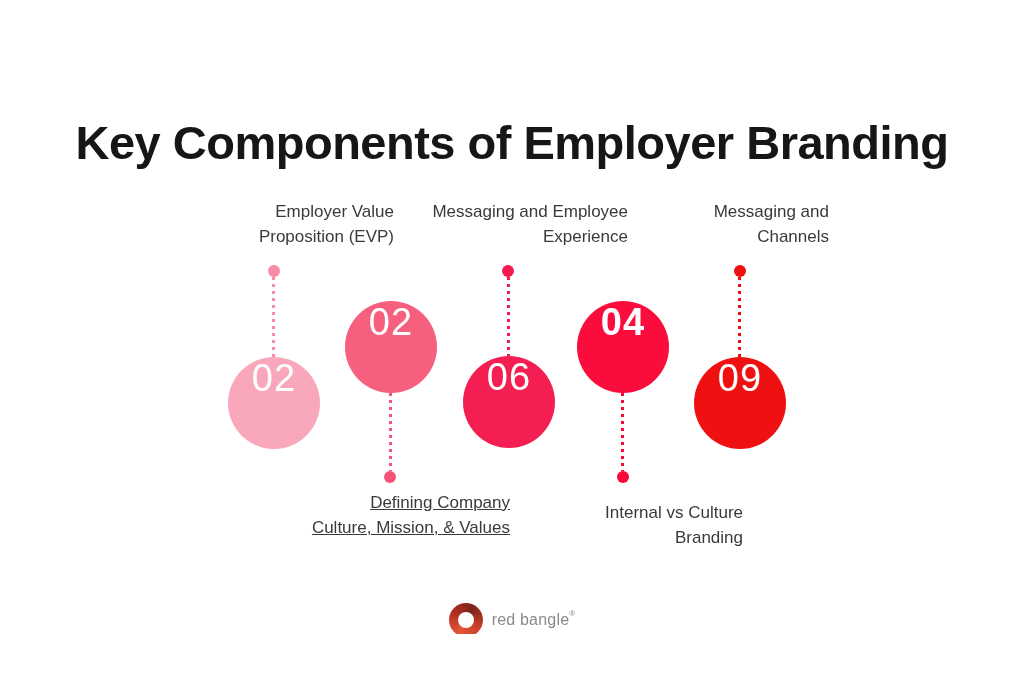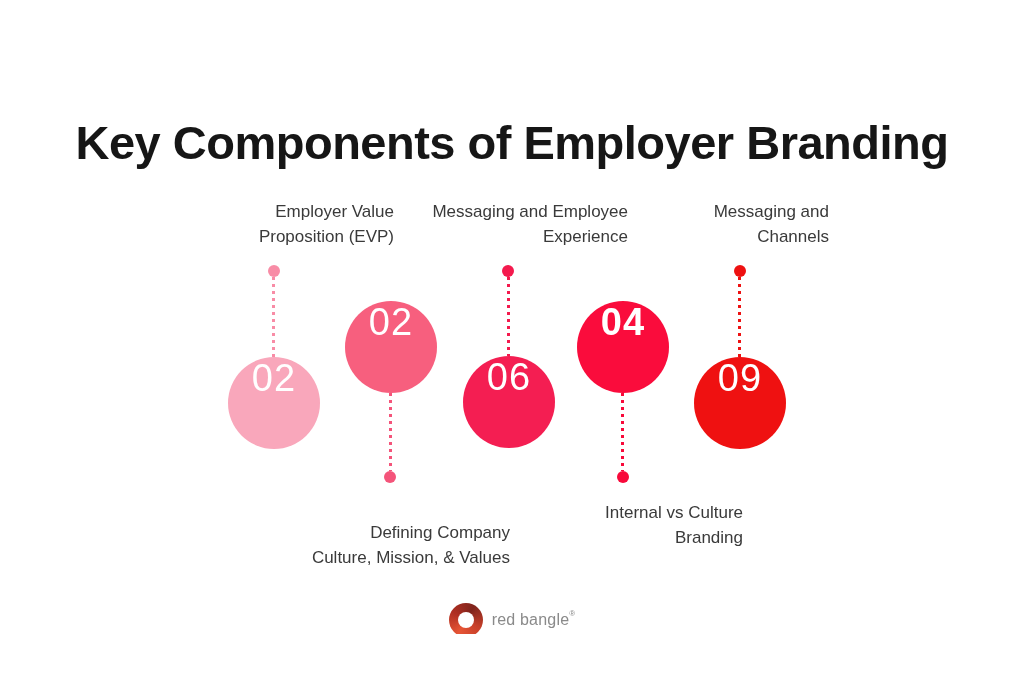--- a/index.html
+++ b/index.html
@@ -57,21 +57,21 @@
   }
   
   #i1 .circle { left: 228px; top: 357px; }
   #i1 .line   { left: 272px; top: 277px; height: 80px; }
   #i1 .dot    { left: 268px; top: 265px; }
   #i1 .label  { left: 154px; top: 199px; }
   
   #i2 .circle { left: 345px; top: 301px; }
   #i2 .line   { left: 389px; top: 393px; height: 78px; }
   #i2 .dot    { left: 384px; top: 471px; }
-  #i2 .label  { left: 270px; top: 520px; }
+  #i2 .label  { left: 270px; top: 490px; text-decoration: underline; }
   
   #i3 .circle { left: 463px; top: 356px; }
   #i3 .line   { left: 507px; top: 277px; height: 79px; }
   #i3 .dot    { left: 502px; top: 265px; }
   #i3 .label  { left: 388px; top: 199px; }
   
   #i4 .circle { left: 577px; top: 301px; font-weight: bold; }
   #i4 .line   { left: 621px; top: 393px; height: 78px; }
   #i4 .dot    { left: 617px; top: 471px; }
   #i4 .label  { left: 503px; top: 500px; }

